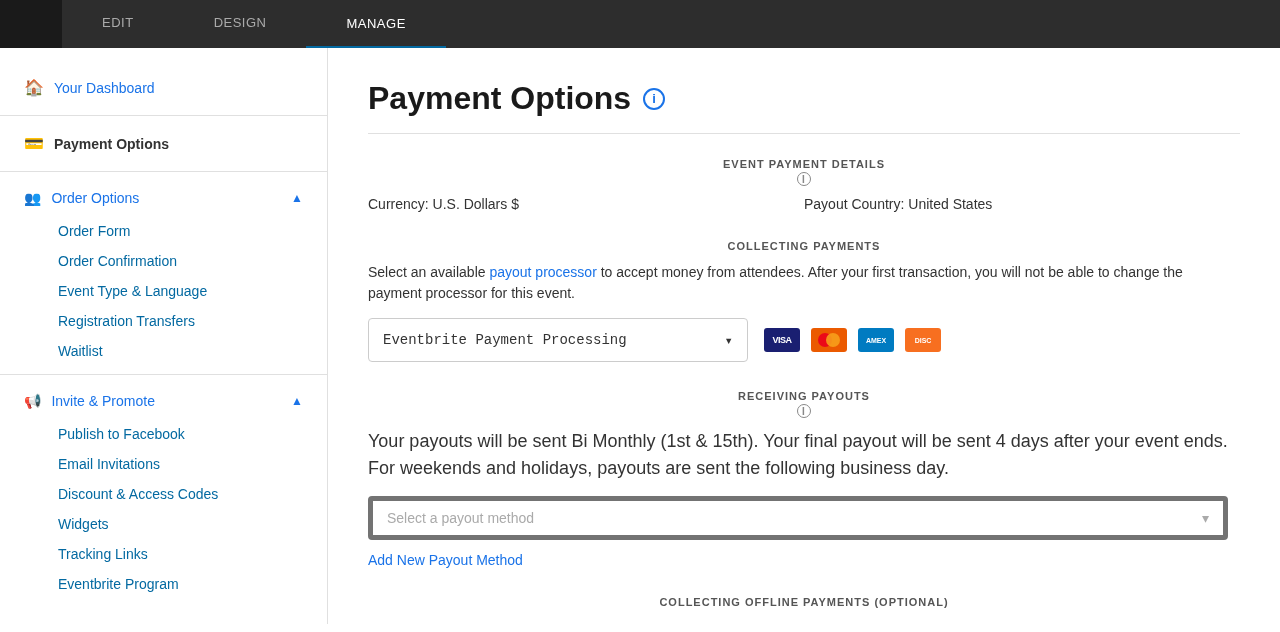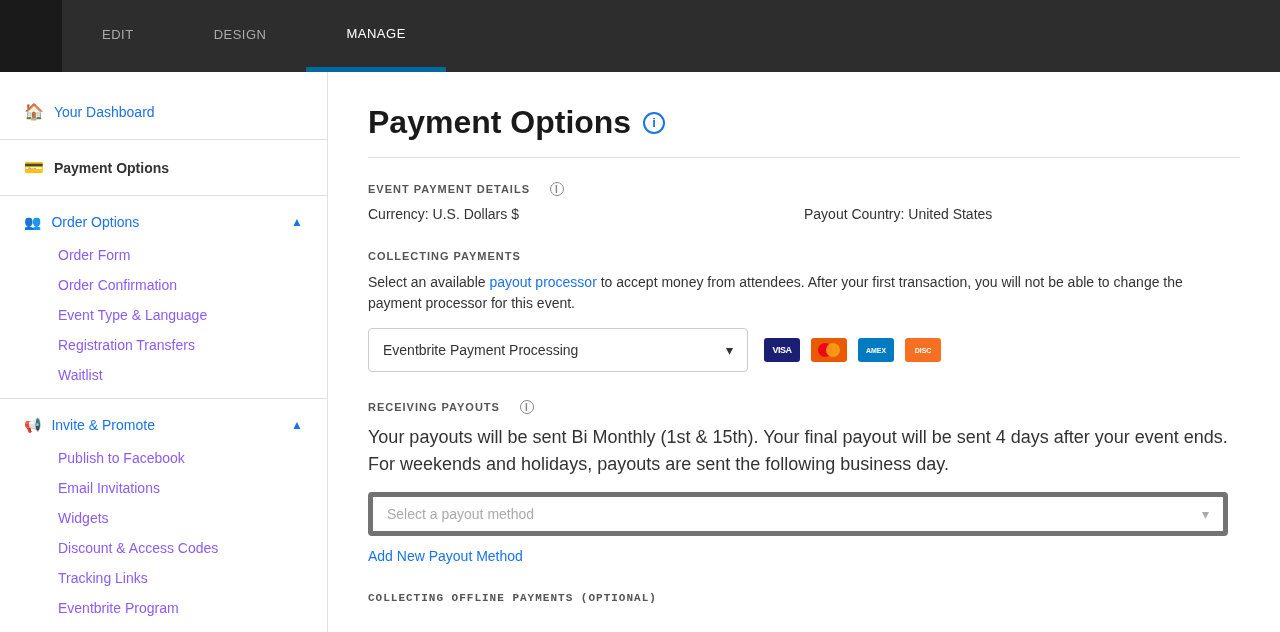--- a/index.html
+++ b/index.html
@@ -2,41 +2,41 @@
 <html><head>
   <meta charset="utf-8">
   <style>
     * { box-sizing: border-box; margin: 0; padding: 0; }
     body { font-family: -apple-system, BlinkMacSystemFont, 'Segoe UI', Helvetica, Arial, sans-serif; font-size: 14px; background: #fff; color: #333; height: 632px; overflow: hidden; }
 
     
     .top-nav {
       display: flex;
       background: #2d2d2d;
-      height: 72px;
+      height: 48px;
       align-items: stretch;
     }
     .top-nav-spacer {
       width: 62px;
       background: #1a1a1a;
       flex-shrink: 0;
     }
     .nav-tab {
       padding: 0 40px;
       display: flex;
       align-items: center;
       color: #aaa;
       font-size: 13px;
       font-weight: 500;
       letter-spacing: 0.5px;
       cursor: pointer;
       border-bottom: 3px solid transparent;
       text-transform: uppercase;
     }
-    .nav-tab.active { color: #fff; border-bottom: 5px solid #0369a1; }
+    .nav-tab.active { color: #fff; border-bottom: 2px solid #0369a1; }
 
     
     .main-layout {
       display: flex;
       height: calc(632px - 56px);
     }
 
     
     .sidebar {
       width: 328px;
@@ -63,21 +63,21 @@
       padding: 10px 24px;
       font-size: 14px;
       color: #1a73e8;
       cursor: pointer;
       gap: 10px;
     }
     .sidebar-section-header .chevron { margin-left: auto; font-size: 12px; }
     .sidebar-sub-items { padding-left: 0; }
     .sidebar-sub-item {
       padding: 7px 24px 7px 58px;
-      color: #8b5cf6;
+      color: #0369a1;
       cursor: pointer;
       font-size: 14px;
     }
     .sidebar-divider { border: none; border-top: 1px solid #e0e0e0; margin: 8px 0; }
 
     
     .content {
       flex: 1;
       padding: 32px 40px;
       overflow-y: auto;
@@ -111,21 +111,22 @@
 
     .section-title {
       font-size: 11px;
       font-weight: 700;
       letter-spacing: 1px;
       text-transform: uppercase;
       color: #555;
       margin-bottom: 10px;
       display: flex;
       align-items: center;
-      gap: 20px;
+      gap: 2px;
+      flex-direction: column;
     }
     .section-title .s-info {
       width: 14px; height: 14px;
       border: 1.5px solid #888;
       border-radius: 50%;
       display: inline-flex;
       align-items: center;
       justify-content: center;
       font-size: 10px;
       color: #888;
@@ -164,20 +165,21 @@
       border: 1px solid #ccc;
       border-radius: 4px;
       display: flex;
       align-items: center;
       justify-content: space-between;
       padding: 0 14px;
       font-size: 14px;
       color: #333;
       cursor: pointer;
       background: #fff;
+      font-family: Liberation Mono, monospace;
     }
     .card-icons { display: flex; gap: 11px; align-items: flex-start; }
     .card-icon {
       width: 36px;
       height: 24px;
       border-radius: 3px;
       display: flex;
       align-items: center;
       justify-content: center;
       font-size: 8px;
@@ -218,21 +220,20 @@
       cursor: pointer;
     }
 
     .offline-title {
       font-size: 11px;
       font-weight: 700;
       letter-spacing: 1px;
       text-transform: uppercase;
       color: #555;
       margin-top: 8px;
-      font-family: Liberation Mono, monospace;
     }
   </style>
 </head>
 <body>
 
 <nav class="top-nav">
   <div class="top-nav-spacer"></div>
   <div class="nav-tab">EDIT</div>
   <div class="nav-tab">DESIGN</div>
   <div class="nav-tab active">MANAGE</div>
@@ -272,22 +273,22 @@
     <hr class="sidebar-divider">
 
     <div class="sidebar-section-header">
       <span class="icon">📢</span>
       <span>Invite &amp; Promote</span>
       <span class="chevron">▲</span>
     </div>
     <div class="sidebar-sub-items">
       <div class="sidebar-sub-item">Publish to Facebook</div>
       <div class="sidebar-sub-item">Email Invitations</div>
+      <div class="sidebar-sub-item">Discount &amp; Access Codes</div>
       <div class="sidebar-sub-item">Widgets</div>
-      <div class="sidebar-sub-item">Discount &amp; Access Codes</div>
       <div class="sidebar-sub-item">Tracking Links</div>
       <div class="sidebar-sub-item">Eventbrite Program</div>
     </div>
 
   </aside>
 
   <main class="content">
 
     <div class="page-title-row">
       <h1 class="page-title">Payment Options</h1>

